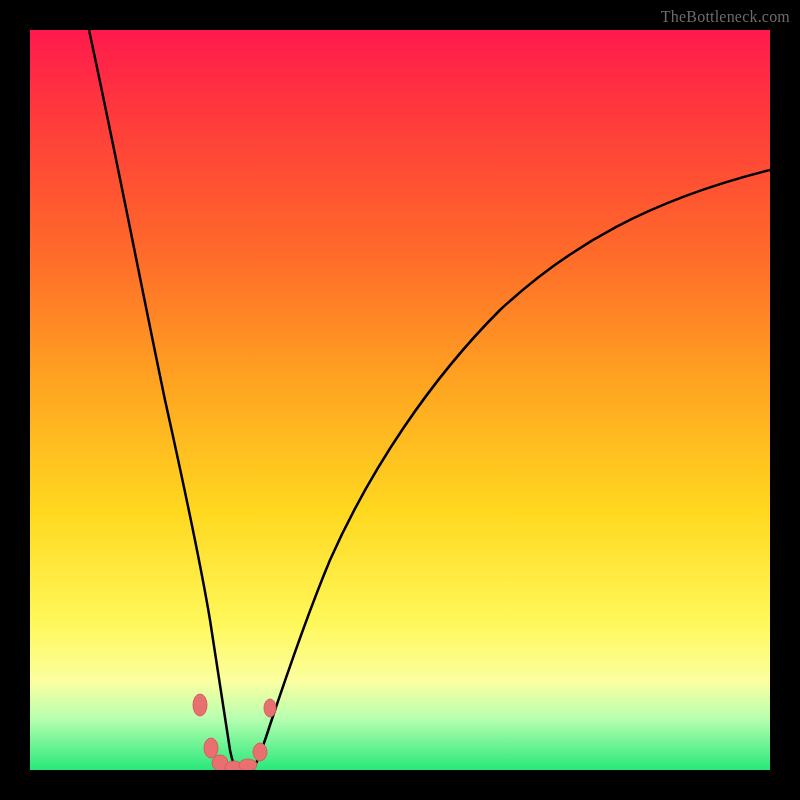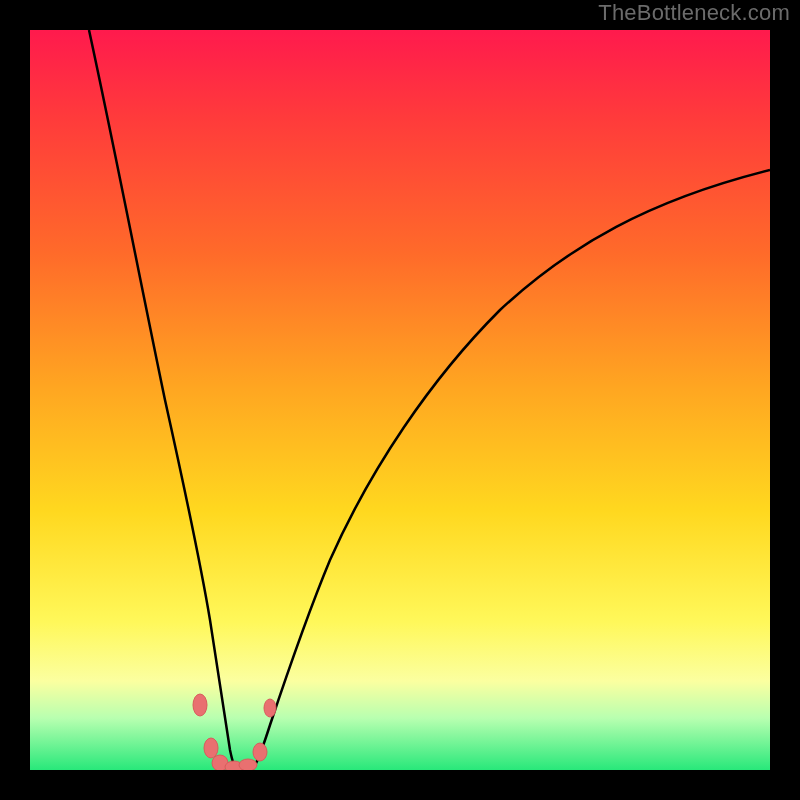--- a/index.html
+++ b/index.html
@@ -31,24 +31,24 @@
       #ffa521 48%,
       #ffd81f 65%,
       #fff85a 80%,
       #fbffa0 88%,
       #b8ffb0 93%,
       #28e87a 100%
     );
   }
   .watermark {
     position: absolute;
-    top: 0;
+    top: 8px;
     right: 10px;
-    font-family: Liberation Sans, sans-serif;
-    font-size: 22px;
+    font-family: Liberation Serif, serif;
+    font-size: 16px;
     font-weight: 500;
     color: #6b6b6b;
     letter-spacing: 0.2px;
   }
   svg.curves {
     position: absolute;
     top: 30px;
     left: 30px;
     width: 740px;
     height: 740px;

